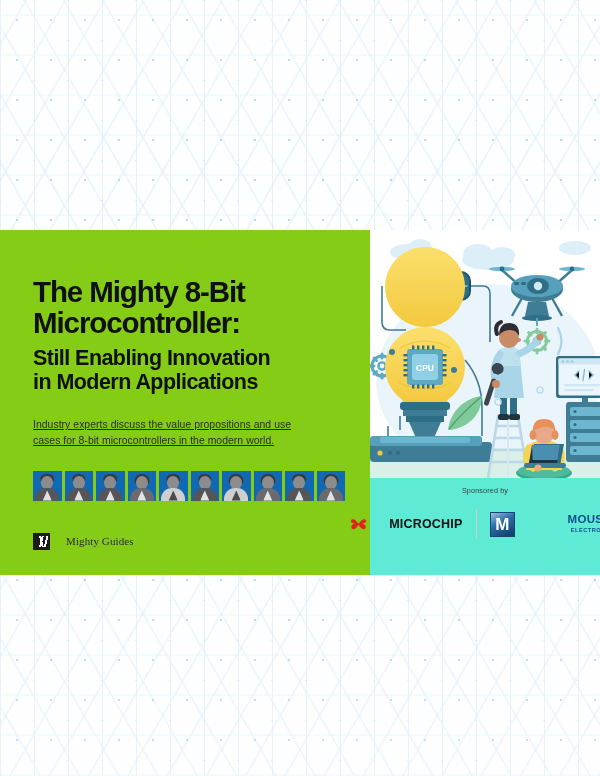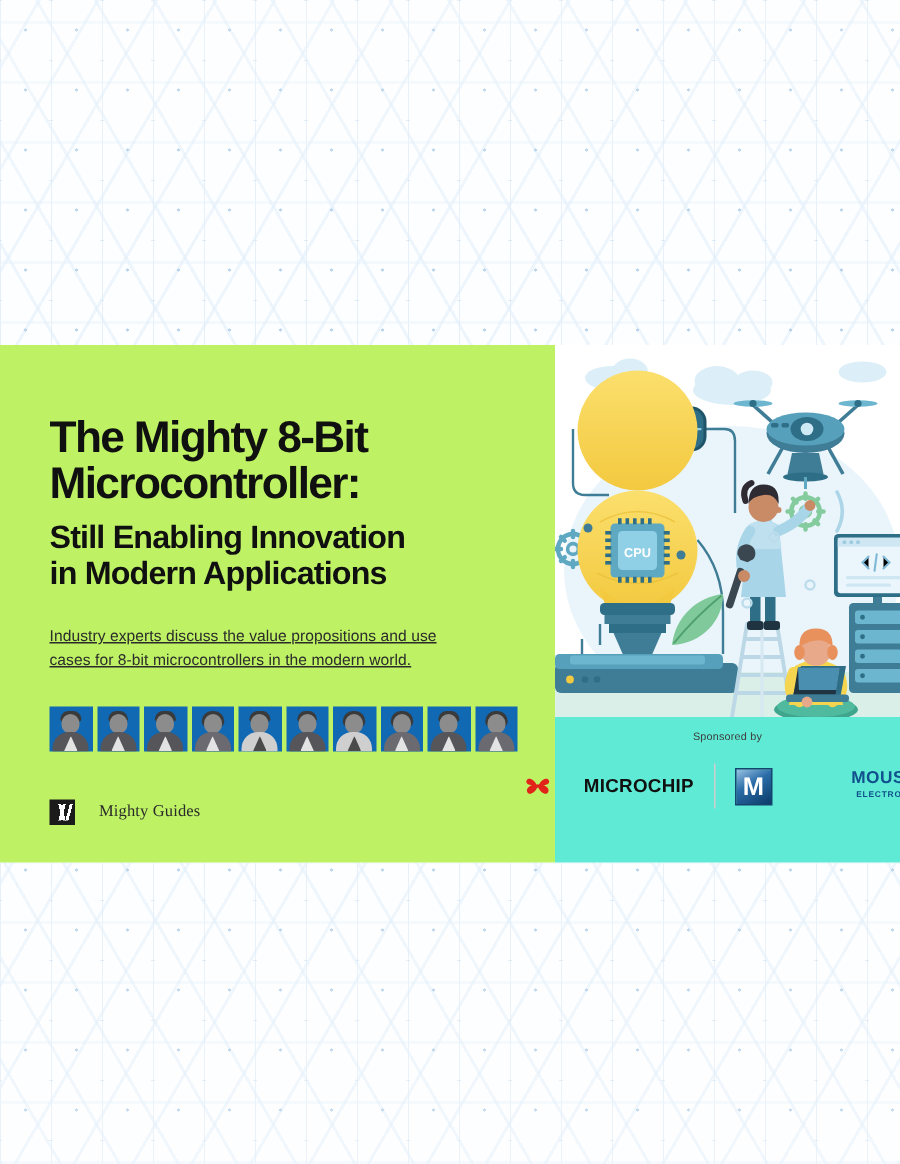--- a/index.html
+++ b/index.html
@@ -42,21 +42,21 @@
   }
 
   
   #card{
     position:absolute;left:0;top:230px;width:600px;height:345px;
     display:flex;background:#ffffff;
   }
 
   
   #left{
-    width:370px;height:345px;background:#bef264;position:relative;box-sizing:border-box;
+    width:370px;height:345px;background:#84cc16;position:relative;box-sizing:border-box;
     padding:46px 0 0 33px;
   }
   #title{
     color:#101010;font-weight:800;font-size:29.5px;line-height:1.06;
     letter-spacing:-1.1px;margin:0;white-space:pre-line;
   }
   #subtitle{
     color:#101010;font-weight:800;font-size:21.5px;line-height:1.15;
     letter-spacing:-.55px;margin:7px 0 0 0;white-space:pre-line;
   }

